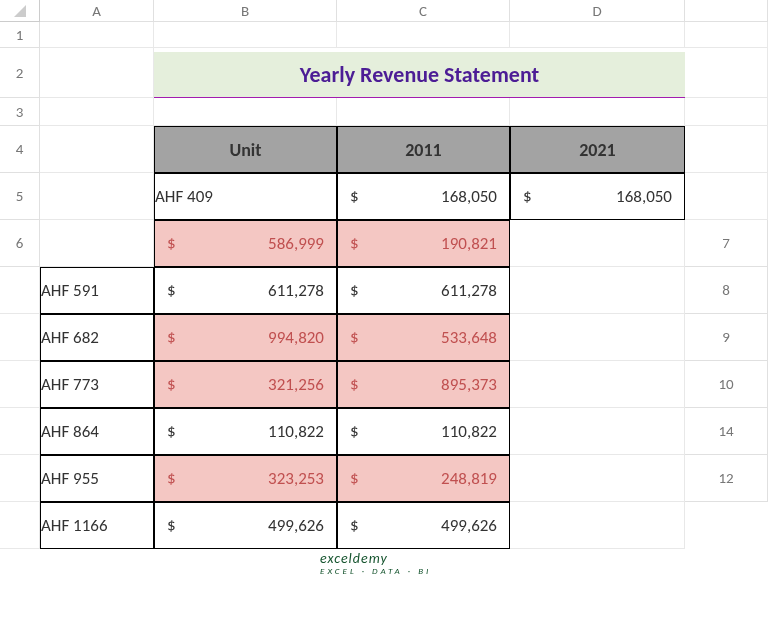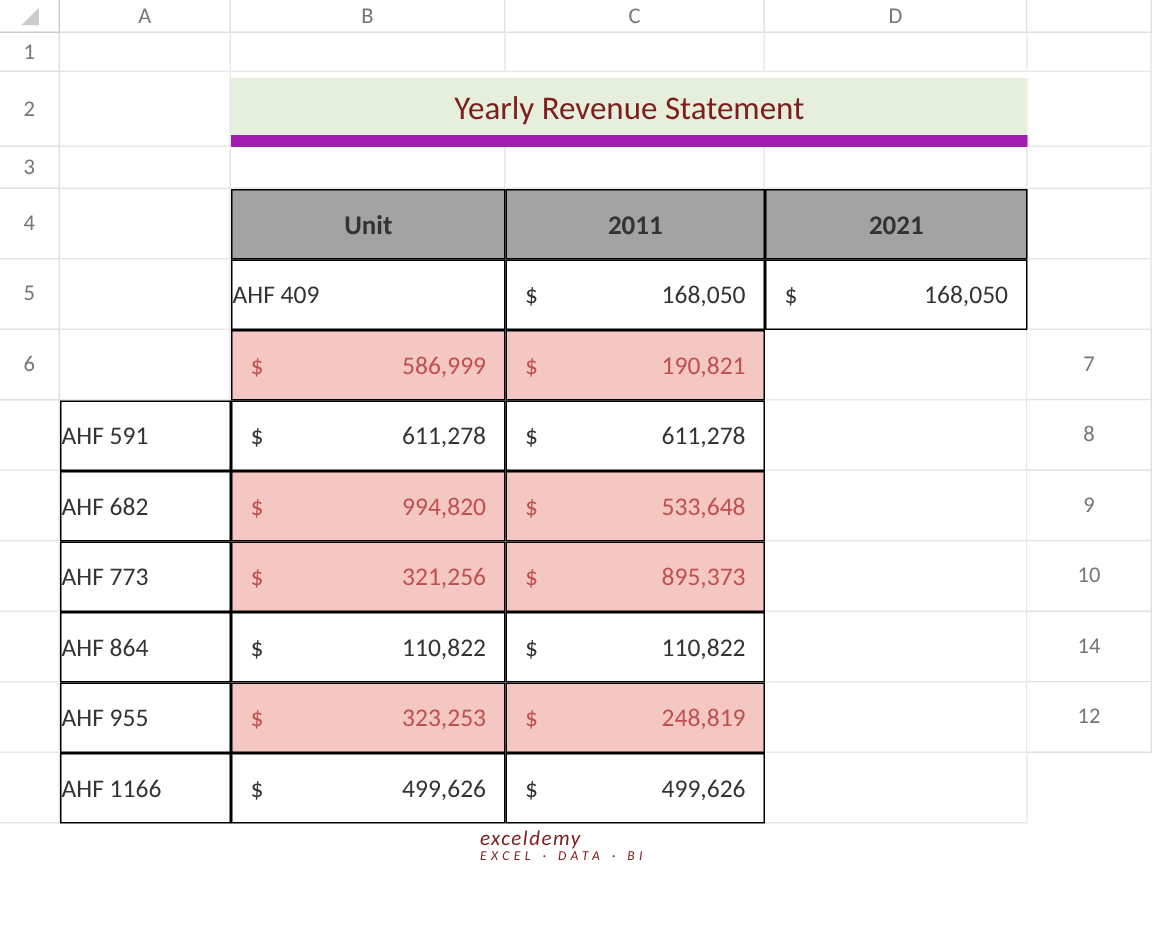--- a/index.html
+++ b/index.html
@@ -39,28 +39,28 @@
       border: 1px solid #e8e8e8;
       border-top: none;
       border-left: none;
       display: flex;
       align-items: center;
       padding: 0 8px;
     }
     .title-row {
       grid-column: 3 / 6;
       background: #e5efdc;
-      color: #7f1d1d;
+      color: #4c1d95;
       font-size: 22px;
-      font-weight: normal;
+      font-weight: bold;
       border: none;
       display: flex;
       align-items: center;
       justify-content: center;
-      border-bottom: 8px solid #a21caf;
+      border-bottom: 1px solid #a21caf;
       margin-top: 4px;
     }
     .thead {
       background: #a3a3a3;
       font-weight: bold;
       font-size: 18px;
       border: 1px solid #000;
       justify-content: center;
     }
     .tcell {
@@ -74,21 +74,21 @@
     }
     .hl {
       background: #f4c7c3;
       color: #c05050;
     }
     .watermark {
       position: absolute;
       left: 320px;
       top: 550px;
       font-size: 14px;
-      color: #7f1d1d;
+      color: #14532d;
       font-style: italic;
       letter-spacing: 1px;
       pointer-events: none;
     }
     .watermark .sub { font-size: 9px; letter-spacing: 3px; display:block; margin-top:-2px;}
   </style>
 </head>
 <body>
 
 <div class="sheet">

